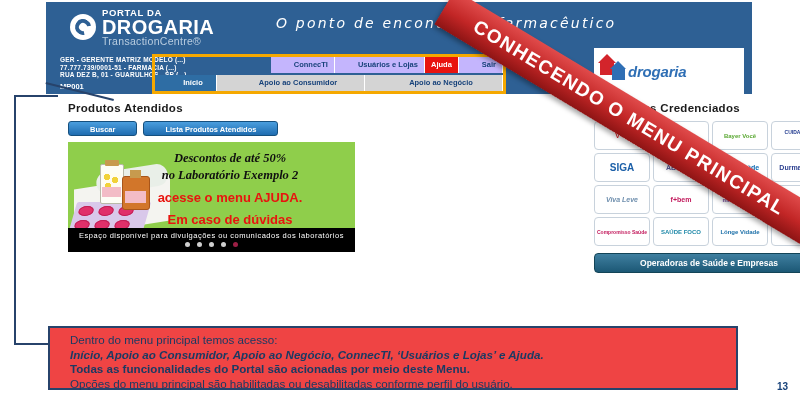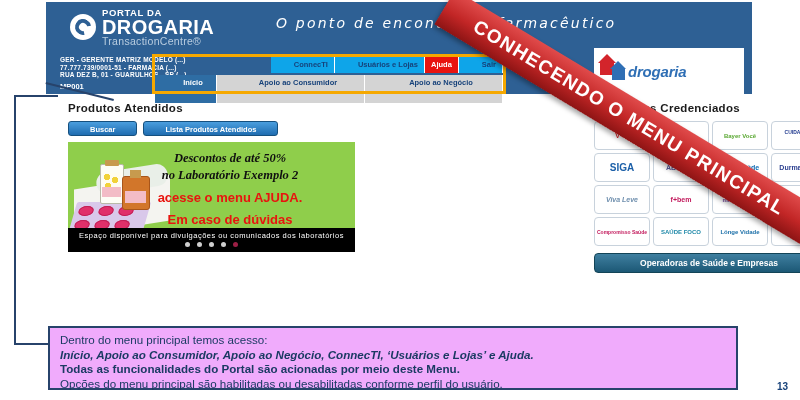--- a/index.html
+++ b/index.html
@@ -37,22 +37,22 @@
   .house-blue:before{content:"";position:absolute;left:-2px;top:-7px;border-left:8px solid transparent;border-right:8px solid transparent;border-bottom:8px solid #2f6fb5;}
   .partner-name{color:#2f6fb5;font-size:15px;font-style:italic;font-weight:bold;letter-spacing:-.2px;}
 
   
   .menu-hl{position:absolute;left:152px;top:54px;width:354px;height:40px;border:3px solid #f5a800;box-sizing:border-box;z-index:6;background:transparent;}
   .menurow1{position:absolute;left:155px;top:56px;width:348px;height:17px;display:flex;justify-content:flex-end;z-index:5;}
   .menurow2{position:absolute;left:155px;top:75px;width:348px;height:16px;display:flex;z-index:5;}
   .mi{height:17px;line-height:17px;background:#d4d4d4;color:#17427a;font-size:7.5px;font-weight:bold;
       text-align:center;border-right:1px solid #ffffff;box-sizing:border-box;padding:0 6px;white-space:nowrap;}
   .mi.help{background:#e8140f;color:#ffffff;}
-  .mi.plain{background:#0ea5e9;padding-left:23px;}
-  .m2{height:28px;line-height:16px;font-size:7.5px;font-weight:bold;text-align:center;background:#d4d4d4;color:#17427a;border-right:1px solid #fff;box-sizing:border-box;padding-left:15px;}
+  .mi.plain{background:#c4b5fd;padding-left:23px;}
+  .m2{height:19px;line-height:16px;font-size:7.5px;font-weight:bold;text-align:center;background:#d4d4d4;color:#17427a;border-right:1px solid #fff;box-sizing:border-box;padding-left:15px;}
   .m2.active{background:#2e6da4;color:#ffffff;}
 
   
   .col-left{position:absolute;left:22px;top:100px;width:420px;}
   .sec-title{color:#1b1b1b;font-size:11.5px;font-weight:bold;letter-spacing:.3px;}
   .searchrow{display:flex;align-items:center;gap:6px;margin-top:7px;}
   .ean{width:170px;height:14px;background:#efefef;border:1px solid #c9c9c9;border-radius:2px;
      color:#9b9b9b;font-size:7.5px;padding:0 5px;box-sizing:border-box;line-height:13px;}
   .btn{height:15px;line-height:15px;padding:0 21px;border-radius:3px;color:#ffffff;font-size:7.5px;font-weight:bold;
      background:linear-gradient(#4a9ede,#1f6cb0);border:1px solid #15507f;box-sizing:border-box;white-space:nowrap;}
@@ -99,22 +99,22 @@
   .ribbon span{color:#ffffff;font-size:19px;font-weight:bold;letter-spacing:1.3px;white-space:nowrap;}
 
   
   .bracket{position:absolute;left:14px;top:95px;width:44px;height:250px;border-left:2px solid #27436b;
      border-top:2px solid #27436b;border-bottom:2px solid #27436b;box-sizing:border-box;z-index:2;}
   .lead{position:absolute;left:46px;top:82px;width:64px;height:16px;z-index:2;}
   .lead:after{content:"";position:absolute;left:0;top:0;width:70px;height:2px;background:#27436b;
      transform:rotate(14deg);transform-origin:left top;}
 
   
-  .explain{position:absolute;left:48px;top:326px;width:690px;height:64px;background:#f0abfc;border:2px solid #27436b;
-     box-sizing:border-box;padding:5px 10px;z-index:3;}
+  .explain{position:absolute;left:48px;top:326px;width:690px;height:64px;background:#ef4444;border:2px solid #27436b;
+     box-sizing:border-box;padding:5px 20px;z-index:3;}
   .ex-l{font-size:11.6px;color:#1b3a63;line-height:14.6px;white-space:nowrap;}
   .ex-l.i{font-style:italic;font-weight:bold;}
   .ex-l.b{font-weight:bold;}
   .lt{font-weight:normal;}
   .pageno{position:absolute;right:12px;bottom:8px;color:#17427a;font-size:10px;font-weight:bold;z-index:4;}
 </style>
 </head>
 <body>
 
 <div class="stage">

